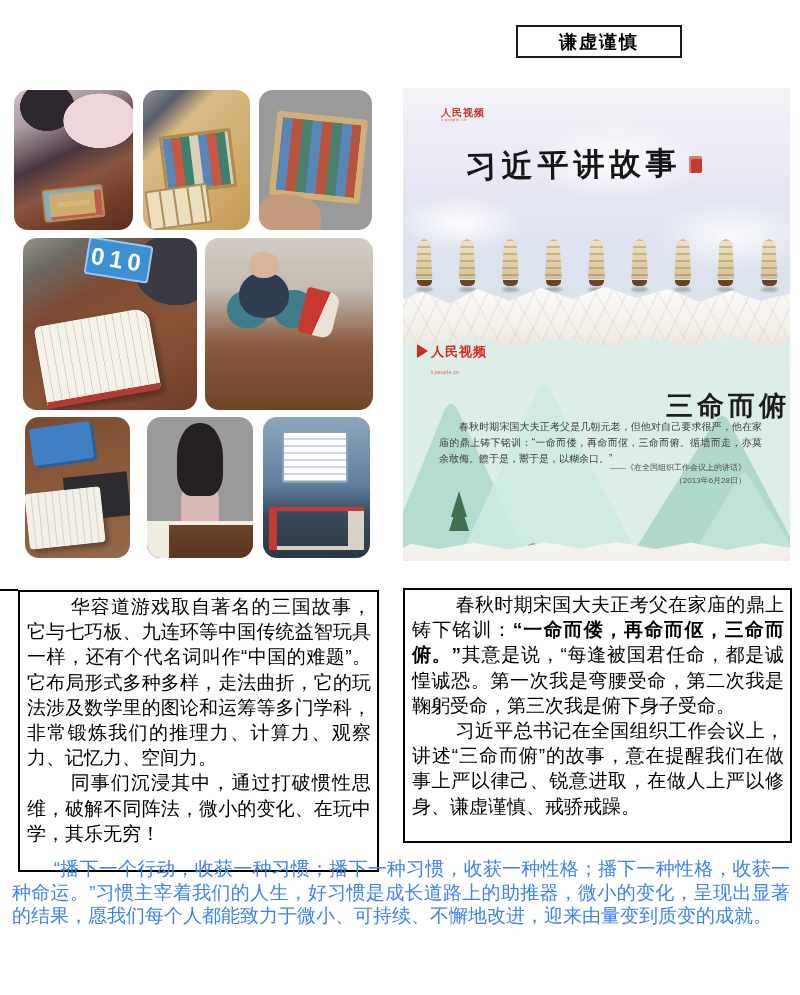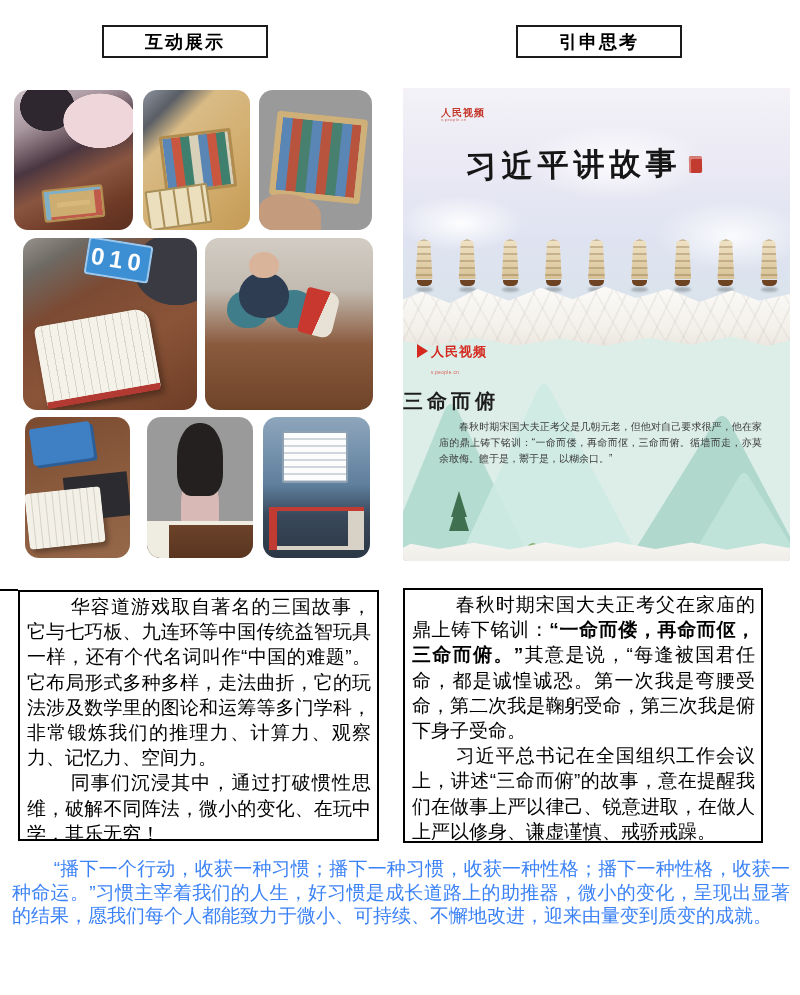--- a/index.html
+++ b/index.html
@@ -99,51 +99,48 @@
       repeating-linear-gradient(115deg,rgba(190,185,175,.18) 0 2px,transparent 2px 14px),
       repeating-linear-gradient(60deg,rgba(190,185,175,.14) 0 2px,transparent 2px 18px),
       linear-gradient(180deg,#fcfbf9 0%,#f3f0ea 70%,#ebe7df 100%);
     clip-path:polygon(0 28%,6% 12%,13% 30%,20% 8%,28% 26%,36% 6%,44% 24%,52% 4%,60% 22%,68% 8%,76% 28%,84% 10%,91% 26%,100% 14%,100% 86%,93% 97%,84% 82%,74% 95%,63% 84%,52% 97%,41% 85%,30% 96%,19% 84%,9% 97%,0 88%);}
   .poster-bottom{position:absolute;left:0;right:0;top:246px;height:227px;background:#ddeee9;z-index:2;}
   .mountains{position:absolute;left:0;bottom:0;width:100%;height:180px;}
   .brand-lg{position:absolute;left:14px;top:8px;display:flex;align-items:flex-start;z-index:4;}
   .play-tri{width:0;height:0;border-left:11px solid #d5281e;border-top:7px solid transparent;border-bottom:7px solid transparent;margin:2px 3px 0 0;}
   .brand-lg .b-main{font-size:13px;font-weight:bold;color:#d5281e;letter-spacing:1px;line-height:1;}
   .brand-lg .b-sub{font-size:4.5px;color:#d5281e;opacity:.8;letter-spacing:.5px;}
-  .pb-title{position:absolute;left:0;right:0;top:54px;text-align:left;font-size:20px;font-weight:900;color:#1d1d1d;letter-spacing:4px;z-index:4;}
+  .pb-title{position:absolute;left:0;right:0;top:54px;text-align:right;font-size:27px;font-weight:900;color:#1d1d1d;letter-spacing:4px;z-index:4;}
   .pb-body{position:absolute;left:36px;right:28px;top:85px;font-size:10px;line-height:1.62;color:#3a3a3a;
     text-indent:2em;text-align:justify;z-index:4;}
   .pb-cite{position:absolute;right:44px;top:128px;font-size:8px;color:#4f4f4f;text-align:right;line-height:1.6;z-index:4;}
   .torn-bottom{position:absolute;left:-4px;right:-4px;bottom:-2px;height:24px;z-index:5;
     background:linear-gradient(180deg,#f7f5f1,#efede8);
     clip-path:polygon(0 45%,3% 20%,10% 42%,19% 16%,28% 44%,37% 14%,46% 40%,55% 12%,65% 42%,74% 15%,83% 45%,92% 18%,100% 40%,100% 100%,0 100%);}
 
   
   .tbox{position:absolute;border:2px solid #000;background:#fff;box-sizing:border-box;
     font-size:19px;line-height:25.2px;color:#000;text-align:justify;padding:2px 6px 0 7px;overflow:hidden;}
   .tbox p{margin:0;text-indent:2.3em;}
-  #box-left{left:18px;top:590px;width:361px;height:251px;}
-  #box-right{left:403px;top:588px;width:360px;height:255px;}
+  #box-left{left:18px;top:590px;width:361px;height:282px;}
+  #box-right{left:403px;top:588px;width:389px;height:255px;}
   #stray-line{position:absolute;left:0;top:589px;width:18px;height:2px;background:#000;}
   .bold{font-weight:bold;}
 
   
   #footer{position:absolute;left:12px;top:857px;width:778px;font-size:19px;line-height:23.5px;color:#3b82f6;text-align:justify;}
   #footer p{margin:0;text-indent:2.2em;}
 </style>
 </head>
 <body>
 
 <div id="page">
 
-  <div class="header-box" id="hb-left">
-    <span>互动展示</span>
-  </div>
   <div class="header-box" id="hb-right">
-    <span>引申思考</span>
+    <span>谦虚谨慎</span>
   </div>
 
   <div id="collage">
     <div class="ph" id="ph1"></div>
     <div class="ph" id="ph2"></div>
     <div class="ph" id="ph3"></div>
     <div class="ph" id="ph4">
       <div class="cards010">010</div>
     </div>
     <div class="ph" id="ph5"></div>
@@ -212,20 +209,24 @@
       <div class="brand-lg">
         <span class="play-tri"></span>
         <span>
           <span class="b-main">人民视频</span>
           <br>
           <span class="b-sub">v.people.cn</span>
         </span>
       </div>
       <div class="pb-title">三命而俯</div>
       <div class="pb-body">春秋时期宋国大夫正考父是几朝元老，但他对自己要求很严，他在家庙的鼎上铸下铭训：“一命而偻，再命而伛，三命而俯。循墙而走，亦莫余敢侮。饘于是，鬻于是，以糊余口。”</div>
+      <div class="pb-cite">
+        <span>——《在全国组织工作会议上的讲话》</span><br>
+        <span>（2013年6月28日）</span>
+      </div>
     </div>
     <div class="torn-bottom"></div>
   </div>
 
   <div id="stray-line"></div>
   <div class="tbox" id="box-left">
     <p>华容道游戏取自著名的三国故事，它与七巧板、九连环等中国传统益智玩具一样，还有个代名词叫作“中国的难题”。它布局形式多种多样，走法曲折，它的玩法涉及数学里的图论和运筹等多门学科，非常锻炼我们的推理力、计算力、观察力、记忆力、空间力。</p>
     <p>同事们沉浸其中，通过打破惯性思维，破解不同阵法，微小的变化、在玩中学，其乐无穷！</p>
   </div>
   <div class="tbox" id="box-right">

